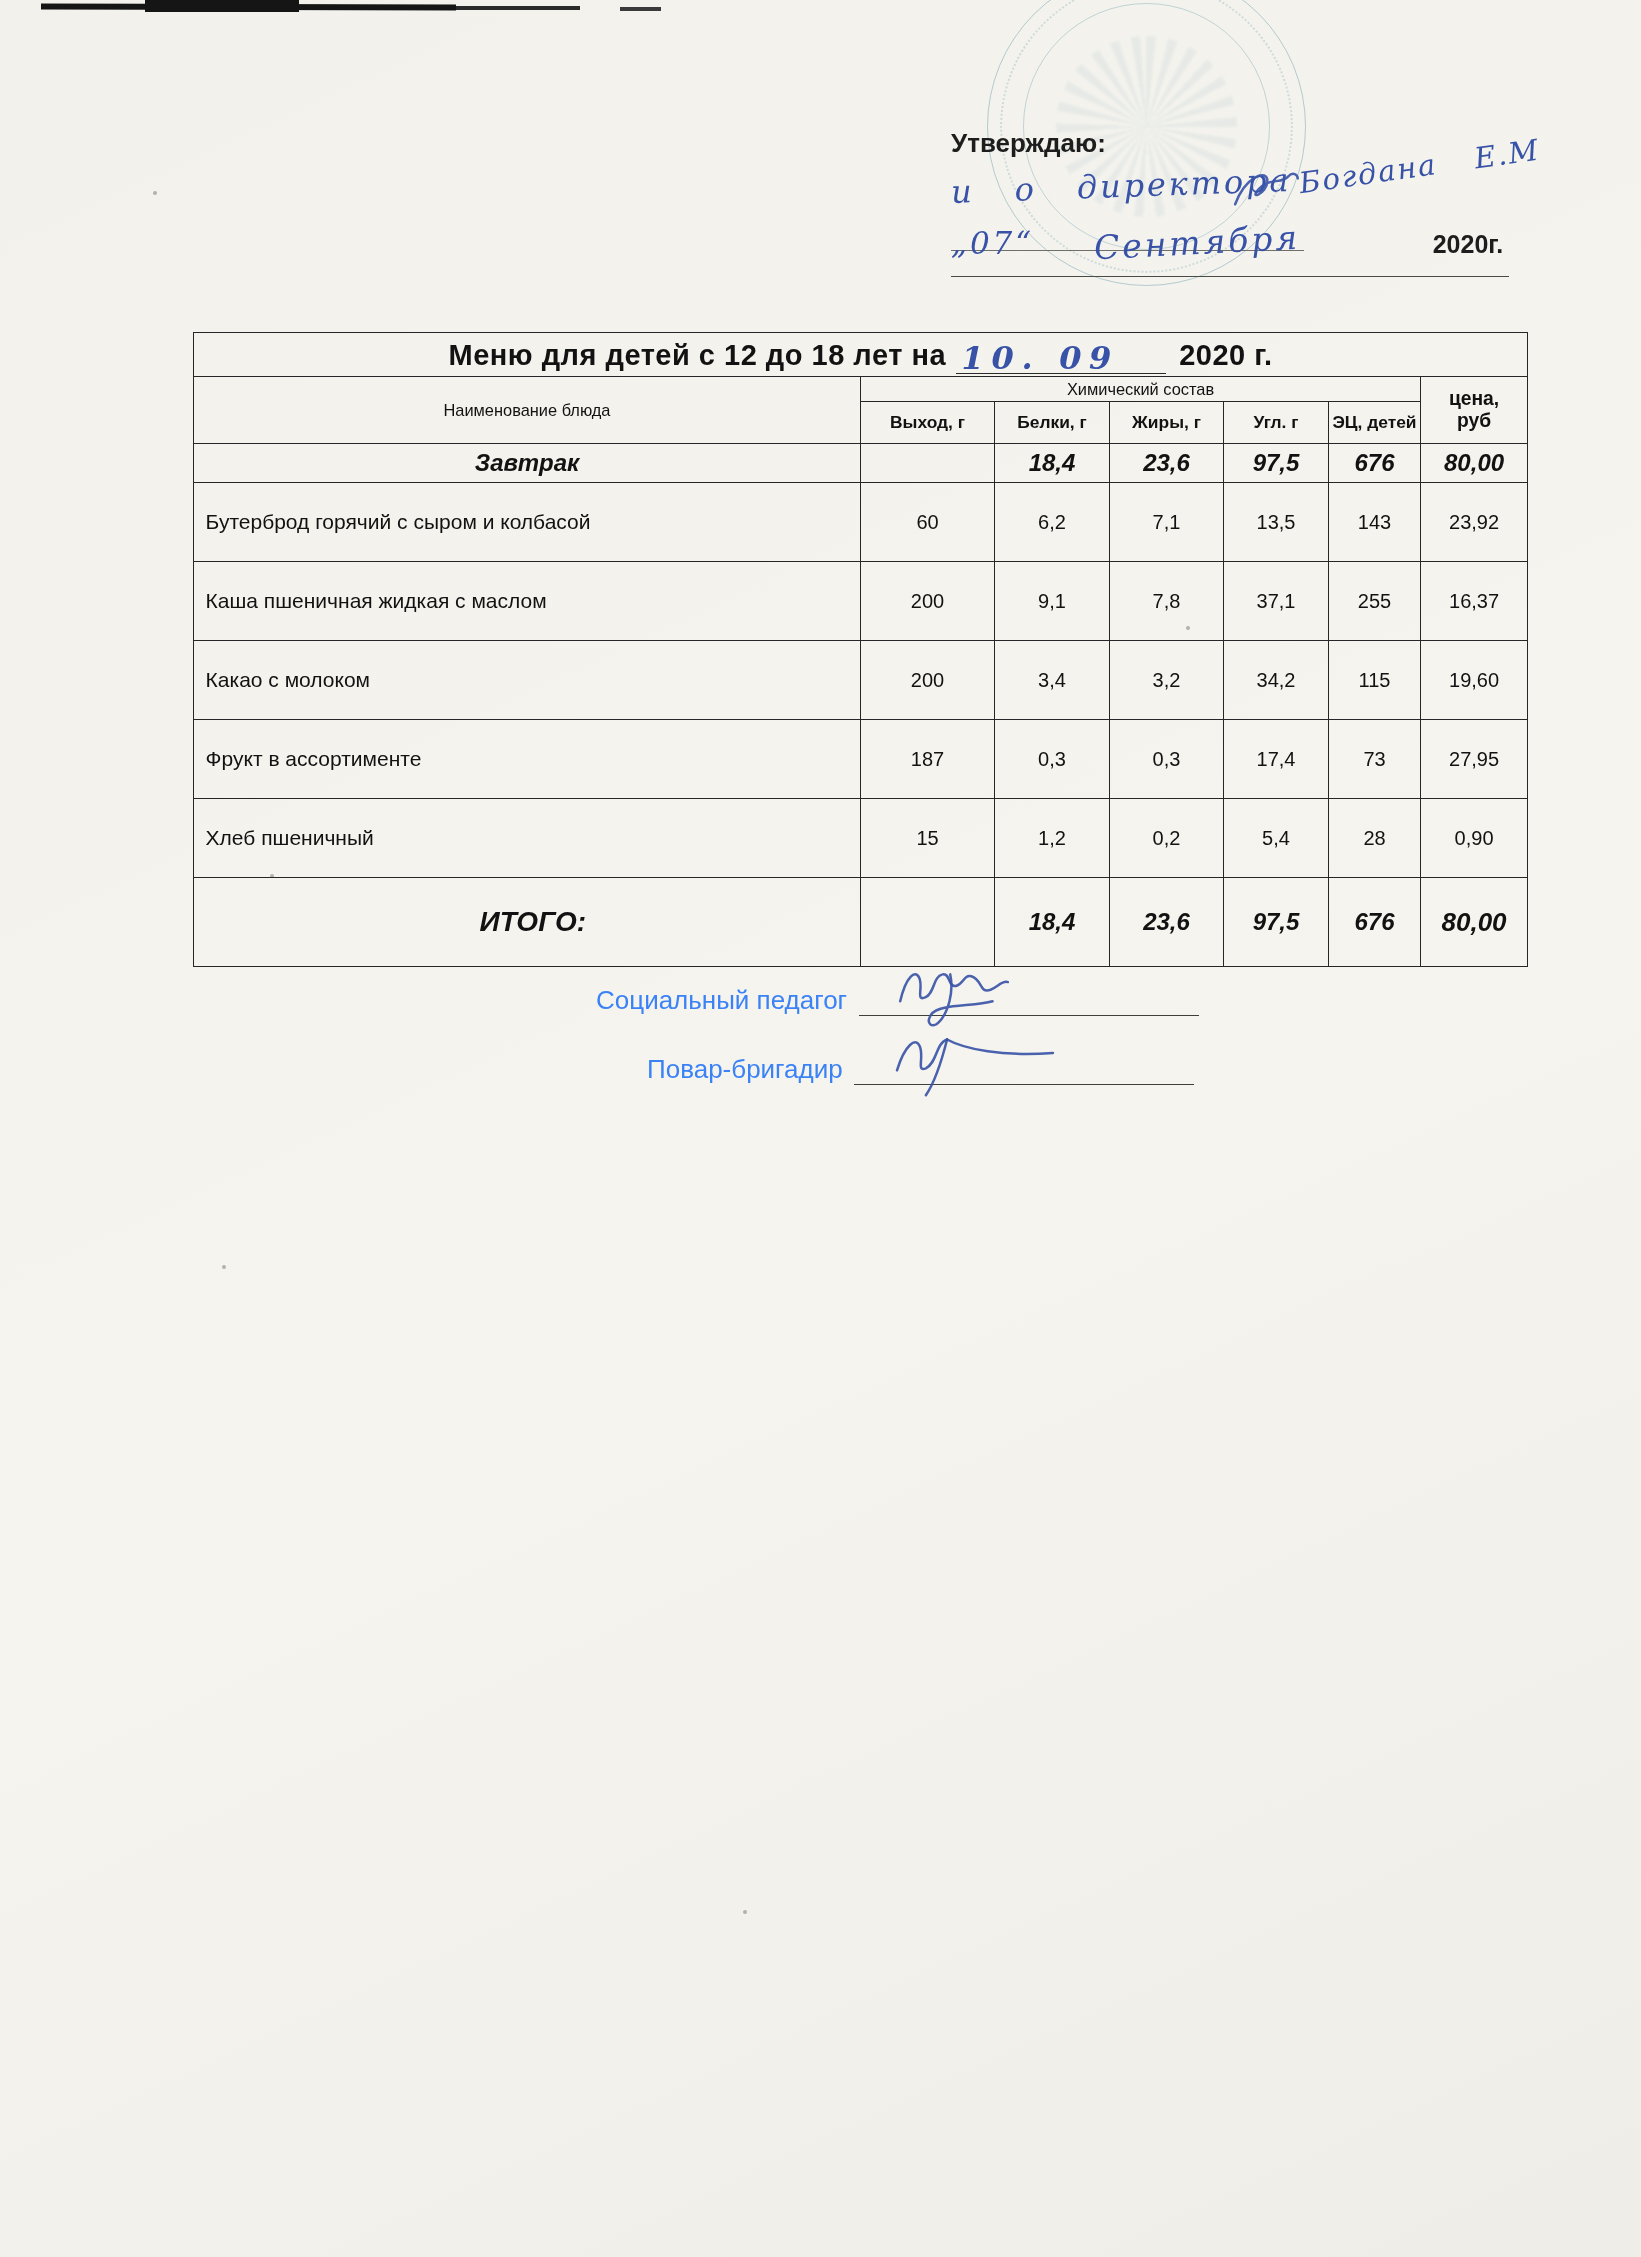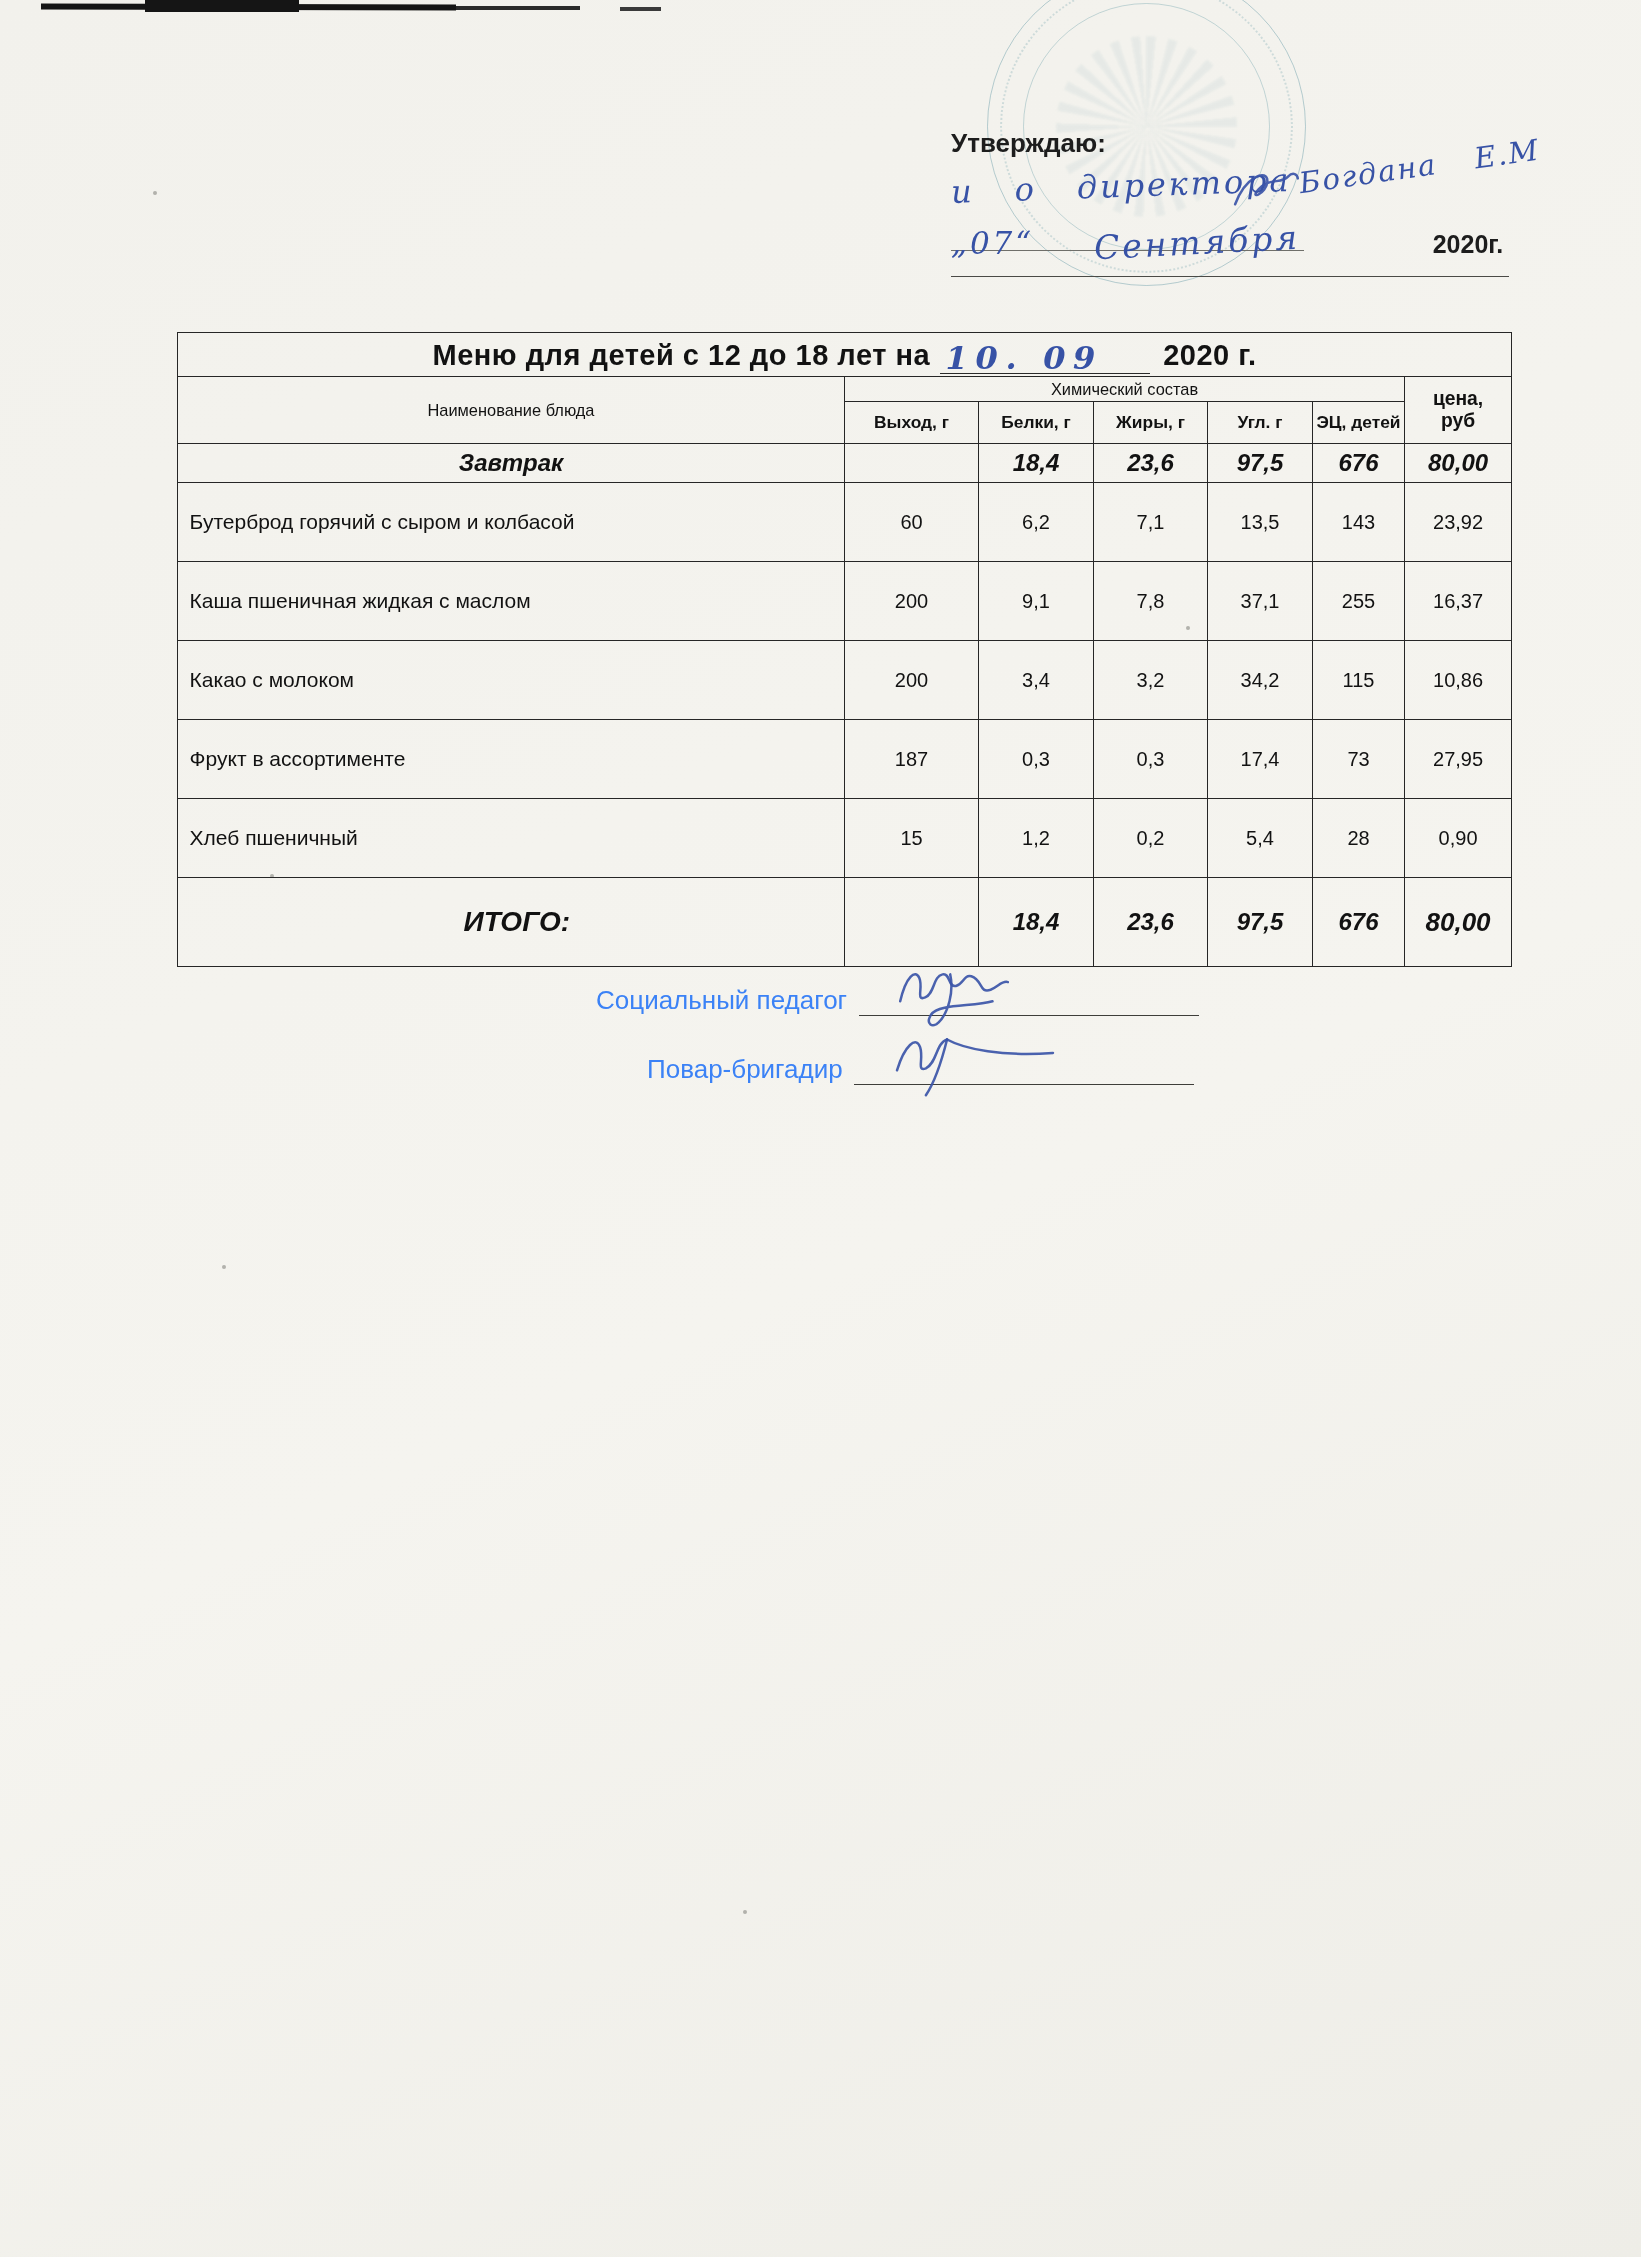--- a/index.html
+++ b/index.html
@@ -52,21 +52,21 @@
   .appr-name .hw{font-size:29px;letter-spacing:1.9px}
   .appr-underline1{position:absolute;left:0;top:83px;width:353px;border-top:1.4px solid #6f6f6a}
   .appr-line2{position:relative;margin-top:1.9px;height:46px}
   .appr-day{font-size:31px}
   .appr-month{font-size:33px;margin-left:56px;display:inline-block;transform:rotate(-3deg)}
   .appr-year{position:absolute;right:5.8px;top:7.7px;font-size:25px;font-weight:700;color:#1d1d1d;font-style:normal}
   .appr-underline2{margin-top:7.7px;width:558px;border-top:1.9px solid #4a4a46}
 
   
   .menu-table{
-    position:absolute;left:177px;top:332px;width:1334px;
+    position:absolute;left:193px;top:332px;width:1334px;
     border-collapse:collapse;table-layout:fixed;z-index:1;
   }
   .menu-table td{
     border:1.9px solid #262626;vertical-align:middle;text-align:center;
     padding:0;color:#121212;overflow:hidden;
   }
   .title-cell{height:44px;font-size:29px;font-weight:700;letter-spacing:0.5px}
   .date-blank{
     display:inline-block;min-width:210px;border-bottom:1.9px solid #2a2a2a;
     margin:0 13.5px 0 9.7px;text-align:left;padding-left:5.8px;vertical-align:baseline;
@@ -190,21 +190,21 @@
     <td>255</td>
     <td>16,37</td>
   </tr>
   <tr class="dish-row">
     <td class="dish-name">Какао с молоком</td>
     <td>200</td>
     <td>3,4</td>
     <td>3,2</td>
     <td>34,2</td>
     <td>115</td>
-    <td>10,86</td>
+    <td>19,60</td>
   </tr>
   <tr class="dish-row">
     <td class="dish-name">Фрукт в ассортименте</td>
     <td>187</td>
     <td>0,3</td>
     <td>0,3</td>
     <td>17,4</td>
     <td>73</td>
     <td>27,95</td>
   </tr>

